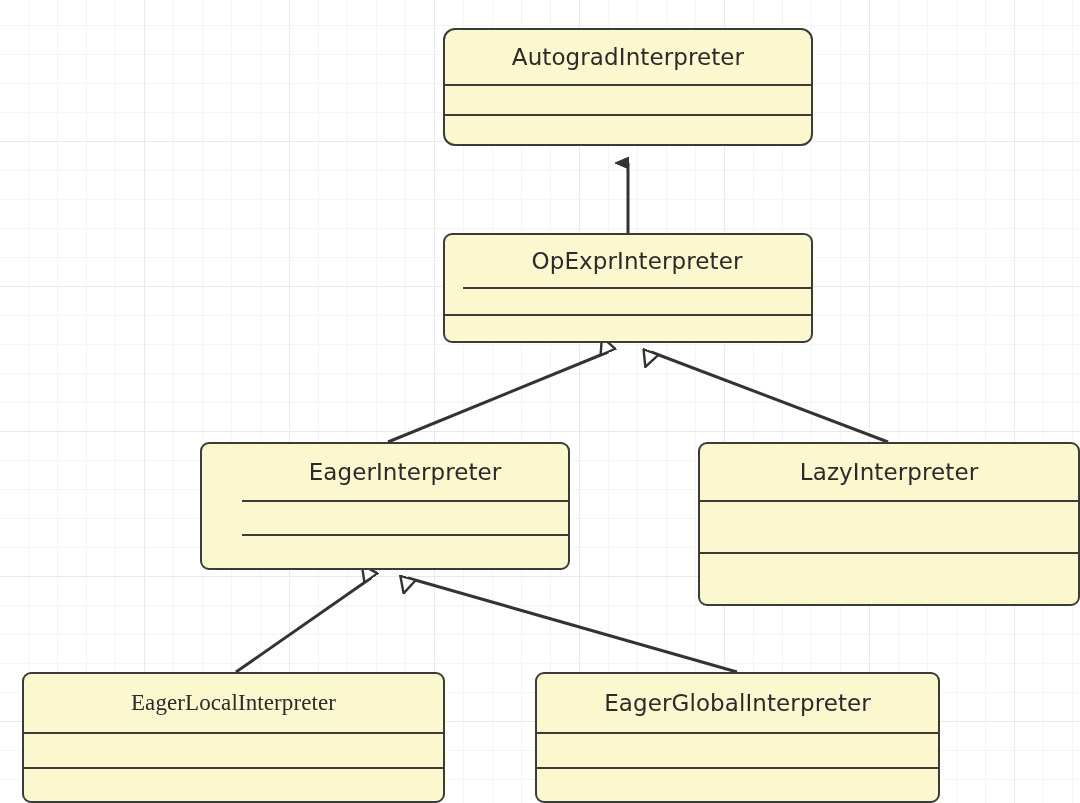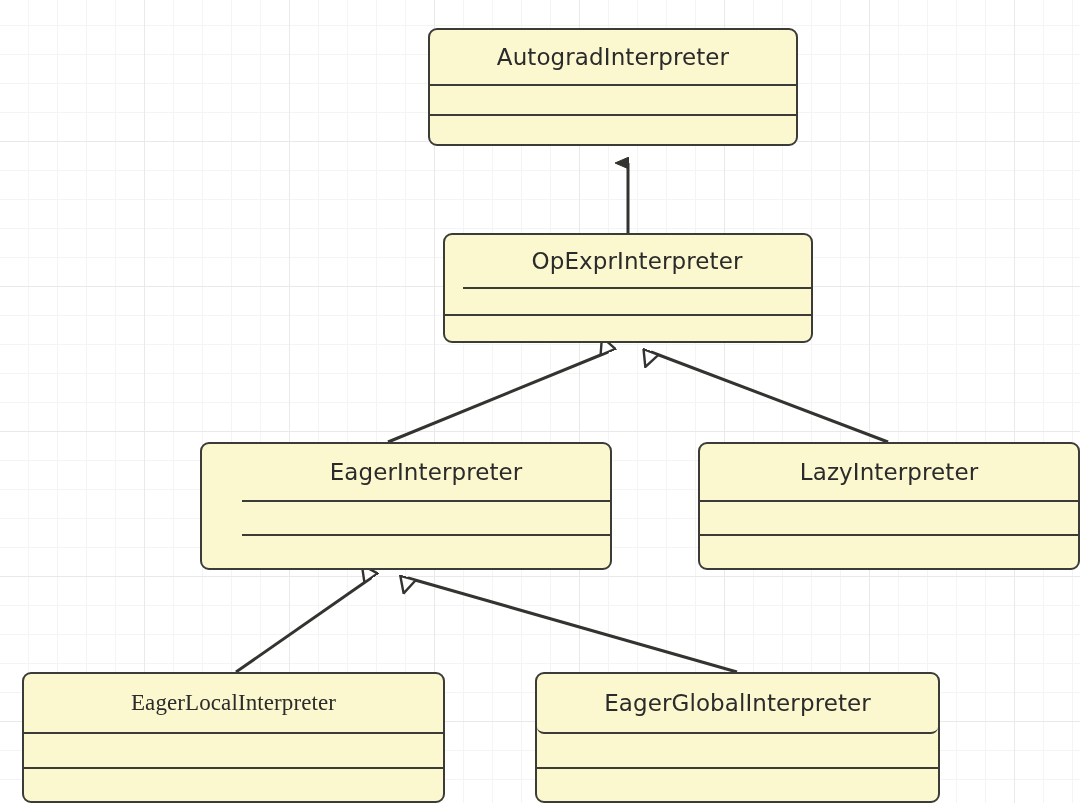--- a/index.html
+++ b/index.html
@@ -110,49 +110,49 @@
 
     <g>
       <line x1="236" y1="672" x2="371" y2="578" stroke="#33332f" stroke-width="3" marker-end="url(#hollow-tri)"></line>
     </g>
 
     <g>
       <line x1="737" y1="672" x2="408" y2="578" stroke="#33332f" stroke-width="3" marker-end="url(#hollow-tri)"></line>
     </g>
   </svg>
 
-  <div class="uml-class" style="left:428px; top:28px; width:370px; height:118px;">
+  <div class="uml-class" style="left:443px; top:28px; width:370px; height:118px;border-radius:12px;">
     <div class="uml-name" style="height:54px;">AutogradInterpreter</div>
     <div class="uml-attrs"></div>
     <div class="uml-ops"></div>
   </div>
 
   <div class="uml-class" style="left:443px; top:233px; width:370px; height:110px;">
     <div class="uml-name" style="height:52px;margin-left:18px;">OpExprInterpreter</div>
     <div class="uml-attrs"></div>
     <div class="uml-ops"></div>
   </div>
 
-  <div class="uml-class" style="left:200px; top:442px; width:412px; height:128px;padding-left:40px;">
+  <div class="uml-class" style="left:200px; top:442px; width:370px; height:128px;padding-left:40px;">
     <div class="uml-name" style="height:56px;">EagerInterpreter</div>
     <div class="uml-attrs"></div>
     <div class="uml-ops"></div>
   </div>
 
-  <div class="uml-class" style="left:698px; top:442px; width:382px; height:128px;">
+  <div class="uml-class" style="left:698px; top:442px; width:382px; height:164px;">
     <div class="uml-name" style="height:56px;">LazyInterpreter</div>
     <div class="uml-attrs"></div>
     <div class="uml-ops"></div>
   </div>
 
   <div class="uml-class" style="left:22px; top:672px; width:423px; height:131px;font-family:Liberation Serif, serif;">
     <div class="uml-name" style="height:58px;">EagerLocalInterpreter</div>
     <div class="uml-attrs"></div>
     <div class="uml-ops"></div>
   </div>
 
   <div class="uml-class" style="left:535px; top:672px; width:405px; height:131px;">
-    <div class="uml-name" style="height:58px;border-radius:7px;">EagerGlobalInterpreter</div>
+    <div class="uml-name" style="height:58px;">EagerGlobalInterpreter</div>
     <div class="uml-attrs"></div>
     <div class="uml-ops"></div>
   </div>
 
 </div>
 
 </body></html>

